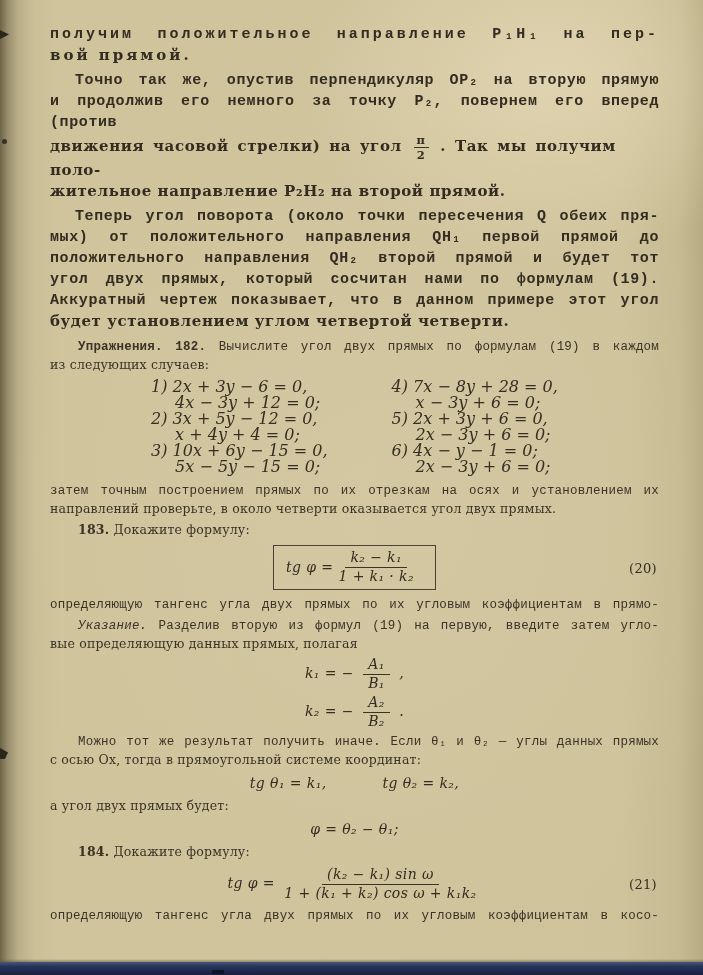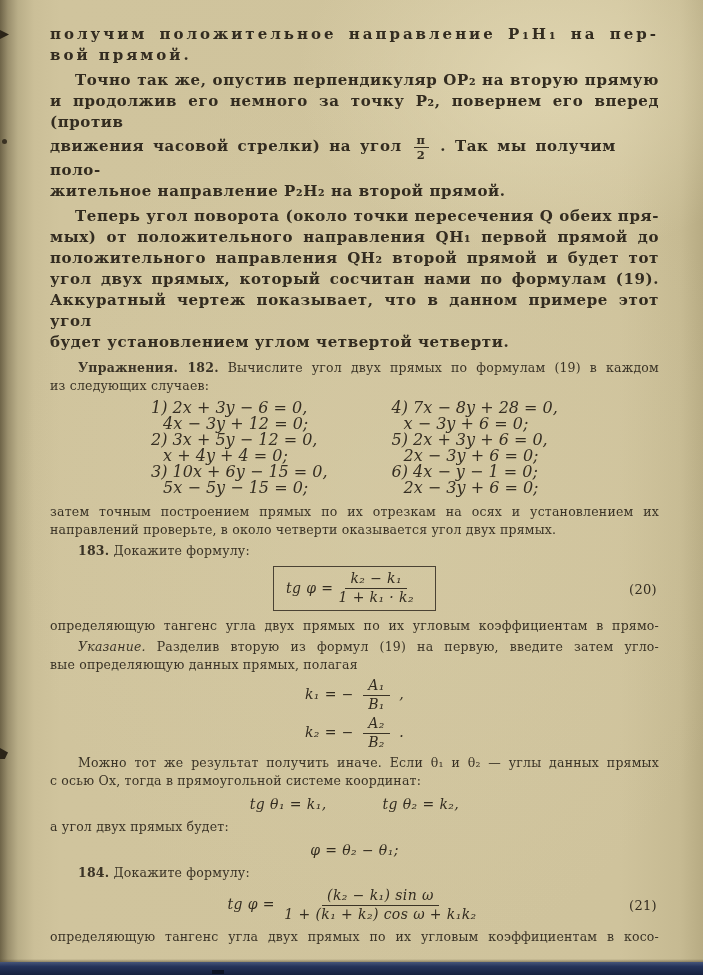--- a/index.html
+++ b/index.html
@@ -11,39 +11,39 @@
     background-color:#cdc19a;
     background-image:
       radial-gradient(ellipse 420px 300px at 78% 8%, rgba(228,218,182,.75), transparent 60%),
       radial-gradient(ellipse 520px 640px at 55% 52%, rgba(215,204,167,.5), transparent 72%),
       linear-gradient(90deg,#6e6448 0px,#9a8f6d 8px,#b9ae88 18px,#cbbf98 34px,#d0c49d 60px,#cfc39c 620px,#c6ba92 680px,#b7ab83 703px);
   }
   .content{ position:relative; padding:24px 44px 0 50px; color:#332c20; }
 
   
   .body{ font-weight:700; font-size:15px; line-height:21px; letter-spacing:.6px; margin-bottom:4px; }
-  .jl{ display:block; text-align:justify; text-align-last:justify; }
+  .jl{ display:block; text-align:justify; text-align-last:justify;font-family:Liberation Mono, monospace; }
   .ll{ display:block; }
   .sp{ letter-spacing:3px; }
   .ind{ text-indent:25px; }
   .ml{ display:block; word-spacing:3px; }
 
   
   .small{ font-size:12.5px; line-height:18px; letter-spacing:.2px; color:#3a3326; margin-bottom:3px; }
   .lbl{ font-weight:700;text-align:center; }
   .it{ font-style:italic; }
   .ind2{ text-indent:28px; }
   .mt{ margin-top:6px; }
 
   
   .ex-cols{ display:flex; justify-content:center; gap:64px; font-size:16px; font-style:italic;
             line-height:16px; margin:5px 0 7px; color:#352e22; }
   .ex-col{ display:flex; flex-direction:column; }
   .exl{ white-space:pre; }
-  .exl.cont{ margin-left:12px; }
+  .exl.cont{ margin-left:24px; }
 
   
   .eq-row{ position:relative; text-align:center; font-size:14px; font-style:italic;
            color:#332c20; margin:6px 0; }
   .eq-row .mi{ letter-spacing:.4px; }
   .frac{ display:inline-flex; flex-direction:column; align-items:center; vertical-align:middle; margin:0 5px; }
   .frac .num{ display:block; border-bottom:1.4px solid #3a3326; padding:0 5px 2px; line-height:15px; }
   .frac .den{ display:block; padding-top:1px; line-height:15px; }
   .fsmall{ font-size:11.5px; margin:0 3px; transform:translateY(1px); }
   .fsmall .num{ line-height:12px; padding:0 3px 1px; }

